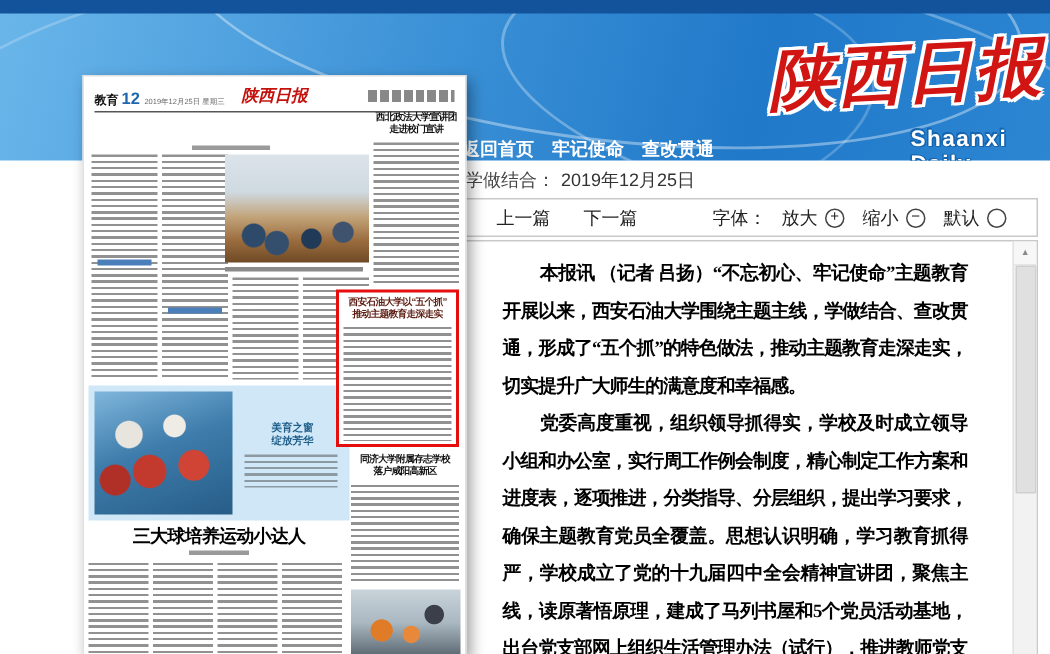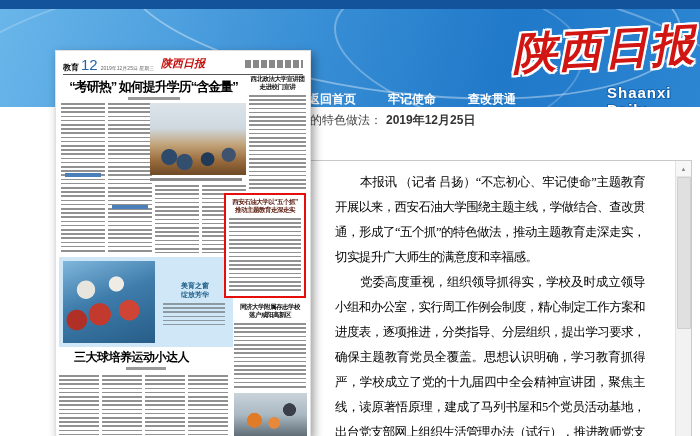--- a/index.html
+++ b/index.html
@@ -17,53 +17,53 @@
 
   .site-title{position:absolute;left:305px;top:53px;font-size:25px;font-weight:800;letter-spacing:5px;
       color:#17509f;white-space:nowrap;
       text-shadow:2px 0 #fff,-2px 0 #fff,0 2px #fff,0 -2px #fff,1px 1px #fff,-1px -1px #fff,1px -1px #fff,-1px 1px #fff;}
   .brand{position:absolute;left:512px;top:20px;font-size:44px;font-weight:bold;font-style:italic;
       font-family:"Liberation Serif","DejaVu Serif",serif;color:#d01512;letter-spacing:2px;white-space:nowrap;
       transform:rotate(-3deg);
       text-shadow:2px 0 #fff,-2px 0 #fff,0 2px #fff,0 -2px #fff,2px 2px #fff,-2px -2px #fff,2px -2px #fff,-2px 2px #fff;}
   .brand-en{position:absolute;left:563px;top:84px;font-size:15px;font-weight:bold;color:#fff;letter-spacing:1px;
       text-shadow:1px 0 #1565b0,-1px 0 #1565b0,0 1px #1565b0,0 -1px #1565b0,1px 1px #1565b0,-1px -1px #1565b0;padding-left:44px;}
-  .nav{position:absolute;left:308px;top:91px;display:flex;gap:32px;}
+  .nav{position:absolute;left:308px;top:91px;display:flex;gap:12px;}
   .nav a{color:#fff;font-size:12px;font-weight:bold;text-decoration:none;cursor:pointer;}
 
   
   .pubdate{position:absolute;left:310px;top:112px;font-size:12px;color:#444;}
-  .pubdate b{font-weight:bold;color:#333;margin-left:4px;margin-top:39px;}
+  .pubdate b{font-weight:normal;color:#333;margin-left:4px;margin-top:39px;}
   .toolbar{position:absolute;left:308px;top:132px;width:384px;height:26px;box-sizing:border-box;
       border:1px solid #c9c9c9;background:#fff;display:flex;align-items:center;font-size:12px;color:#222;}
   .toolbar .lnk{margin-left:22px;cursor:pointer;color:#222;text-decoration:none;}
   .fontgrp{margin-left:auto;display:flex;align-items:center;gap:4px;padding-right:12px;}
   .fontgrp .fl{margin-right:6px;}
   .circle{width:11px;height:11px;border:1px solid #444;border-radius:50%;display:inline-flex;
       align-items:center;justify-content:center;font-size:10px;line-height:1;color:#222;margin:0 8px 0 1px;cursor:pointer;}
 
   .article-box{position:absolute;left:308px;top:160px;width:384px;height:277px;box-sizing:border-box;
       border:1px solid #c9c9c9;background:#fff;overflow:hidden;}
   .scrollbar{position:absolute;right:0;top:0;width:15px;height:100%;background:#f2f2f2;border-left:1px solid #e2e2e2;}
   .sb-up{height:15px;display:flex;align-items:center;justify-content:center;font-size:6px;color:#888;
       background:#f7f7f7;border-bottom:1px solid #e5e5e5;cursor:pointer;}
   .sb-thumb{position:absolute;left:1px;top:16px;width:12px;height:150px;background:#e0e0e0;
       border:1px solid #cfcfcf;border-radius:1px;cursor:pointer;}
   .a-title{margin:15px 44px 0 28px;text-align:center;font-size:15px;font-weight:bold;color:#000;letter-spacing:-0.5px;}
   .a-body{margin:9px 46px 0 26px;font-size:12.5px;letter-spacing:-0.6px;line-height:25px;color:#000;
       text-align:justify;font-family:"Liberation Serif","DejaVu Serif",serif;}
-  .a-body p{margin:0;text-indent:2em;}
+  .a-body p{margin:0;text-indent:2em;font-weight:bold;}
 
   
   .paper{position:absolute;left:55px;top:50px;width:256px;height:387px;background:#fff;z-index:5;
       box-shadow:3px 4px 9px rgba(0,0,0,.38);border:1px solid #e0e0e0;box-sizing:border-box;overflow:hidden;}
   .paper *{box-sizing:border-box;}
   .p-head{position:absolute;left:7px;top:5px;right:7px;height:17px;}
   .p-sec{font-size:8px;font-weight:bold;color:#111;}
-  .p-num{font-size:15px;font-weight:normal;color:#1f66ad;margin-left:2px;}
+  .p-num{font-size:11px;font-weight:bold;color:#1f66ad;margin-left:2px;}
   .p-date{font-size:5px;color:#666;margin-left:3px;}
   .p-mast{position:absolute;left:50%;top:0;transform:translateX(-50%);font-size:11px;font-weight:bold;
       font-style:italic;color:#c3120e;font-family:"Liberation Serif","DejaVu Serif",serif;white-space:nowrap;}
   .p-headinfo{position:absolute;right:0;top:4px;width:58px;height:8px;
       background:repeating-linear-gradient(90deg,#555 0 6px,transparent 6px 8px);opacity:.7;}
   .p-rule{position:absolute;left:7px;right:7px;top:23px;border-top:1px solid #555;}
   .p-headline{position:absolute;left:5px;top:27px;width:185px;text-align:center;font-size:13px;
       font-weight:bold;color:#000;letter-spacing:-1px;white-space:nowrap;}
   .p-byline{position:absolute;left:72px;top:46px;width:52px;height:3px;background:#9a9a9a;}
   .sim{background-image:repeating-linear-gradient(180deg,rgba(55,55,55,.55) 0px,rgba(55,55,55,.55) 1.6px,transparent 1.6px,transparent 4.2px);}
@@ -92,21 +92,21 @@
   .photo-ethnic{position:absolute;left:4px;top:4px;width:92px;height:82px;
       background:radial-gradient(circle at 25% 35%,#e8e4de 0 10%,transparent 11%),
                  radial-gradient(circle at 58% 28%,#efece6 0 9%,transparent 10%),
                  radial-gradient(circle at 40% 65%,#c23a2e 0 14%,transparent 15%),
                  radial-gradient(circle at 72% 60%,#d04436 0 12%,transparent 13%),
                  radial-gradient(circle at 15% 72%,#b03028 0 10%,transparent 11%),
                  linear-gradient(160deg,#7fb6dc 0%,#3e7cab 45%,#275d88 100%);}
   .p-cap{position:absolute;left:106px;top:24px;width:60px;text-align:center;}
   .p-cap .t{font-size:7px;line-height:9px;font-weight:bold;color:#1f5f8a;}
   .p-capsim{position:absolute;left:104px;top:46px;width:62px;height:22px;opacity:.8;}
-  .p-h3{position:absolute;left:18px;top:298px;width:144px;font-size:12px;
+  .p-h3{position:absolute;left:18px;top:298px;width:144px;text-align:center;font-size:12px;
       font-weight:bold;color:#000;letter-spacing:-0.5px;white-space:nowrap;}
   .p-byline2{position:absolute;left:70px;top:316px;width:40px;height:3px;background:#9a9a9a;}
   .p-bottom{position:absolute;left:3px;top:324px;width:172px;height:62px;}
 </style>
 </head>
 <body>
 
 <div id="screen">
 
   <div class="banner">
@@ -117,43 +117,55 @@
     <div class="brand-en">Shaanxi Daily</div>
     <div class="nav">
       <a>返回首页</a>
       <a>牢记使命</a>
       <a>查改贯通</a>
     </div>
   </div>
   <div class="topbar"></div>
 
   <div class="pubdate">
-    <span>的特色做法：</span><b>2019年12月25日</b>
-  </div>
-
+    <span>学做结合：</span><b>2019年12月25日</b>
+  </div>
+
+  <div class="toolbar">
+    <a class="lnk">上一篇</a>
+    <a class="lnk">下一篇</a>
+    <div class="fontgrp">
+      <span class="fl">字体：</span>
+      <span>放大</span>
+      <span class="circle">+</span>
+      <span>缩小</span>
+      <span class="circle">−</span>
+      <span>默认</span>
+      <span class="circle"></span>
+    </div>
+  </div>
 
   <div class="article-box">
     <div class="a-body">
       <p>本报讯 （记者 吕扬）“不忘初心、牢记使命”主题教育开展以来，西安石油大学围绕主题主线，学做结合、查改贯通，形成了“五个抓”的特色做法，推动主题教育走深走实，切实提升广大师生的满意度和幸福感。</p>
       <p>党委高度重视，组织领导抓得实，学校及时成立领导小组和办公室，实行周工作例会制度，精心制定工作方案和进度表，逐项推进，分类指导、分层组织，提出学习要求，确保主题教育党员全覆盖。思想认识明确，学习教育抓得严，学校成立了党的十九届四中全会精神宣讲团，聚焦主线，读原著悟原理，建成了马列书屋和5个党员活动基地，出台党支部网上组织生活管理办法（试行），推进教师党支部联系学生党支部，丰富学习方式载体，提高学习实效。紧密结合实际，调查研究抓得细，校领导带头搞调研，通过问卷调查、召开座谈会等方式，完成高质量调查报告162篇。全面查摆梳理，检视问题抓得深，学校面向广大师生、上级主管部门、兄弟高校、油田企业全方位征集意见建议159条，并结合巡视整改专项检查反</p>
     </div>
     <div class="scrollbar">
       <div class="sb-up">▲</div>
       <div class="sb-thumb"></div>
     </div>
   </div>
 
   <div class="paper">
     <div class="p-head">
       <span class="p-sec">教育</span><span class="p-num">12</span><span class="p-date">2019年12月25日 星期三</span>
       <span class="p-mast">陕西日报</span>
       <span class="p-headinfo"></span>
     </div>
     <div class="p-rule"></div>
-    <div class="p-headline">“考研热” 如何提升学历“含金量”</div>
     <div class="p-byline"></div>
 
     <div class="p-main">
       <div class="pc sim" style="left:0;top:0;height:150px;"></div>
       <div class="pc sim" style="left:47px;top:0;height:150px;"></div>
       <div class="subhead" style="left:4px;top:70px;width:36px;"></div>
       <div class="subhead" style="left:51px;top:102px;width:36px;"></div>
       <div class="photo-lib"></div>
       <div class="p-caption"></div>
       <div class="pc sim" style="left:94px;top:82px;height:68px;"></div>

